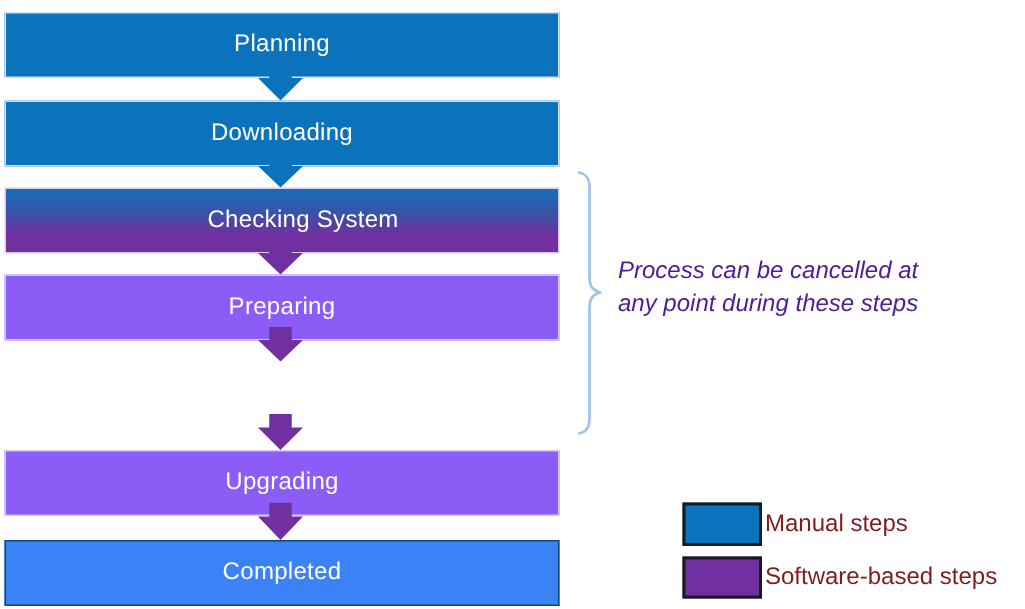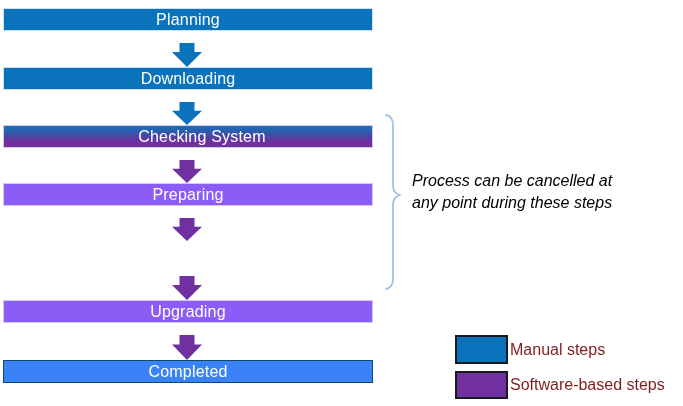--- a/index.html
+++ b/index.html
@@ -1,37 +1,37 @@
 <!DOCTYPE html>
 <html><head>
 <meta charset="utf-8">
 <style>
   html,body{margin:0;padding:0;background:#ffffff;}
   .stage{
     position:relative;width:683px;height:406px;background:#ffffff;overflow:hidden;
     font-family:"Liberation Sans",sans-serif;
   }
   .step{
-    position:absolute;left:3px;width:370px;height:23px;
+    position:absolute;left:3px;width:370px;height:44px;
     display:flex;align-items:center;justify-content:center;
     color:#ffffff;font-size:16px;letter-spacing:0.2px;
     box-sizing:border-box;
   }
   .step.blue{background:#0B72BC;border:1px solid #cfe1f2;}
   .step.gradient{background:linear-gradient(180deg,#146FB9 0%,#3C51A6 40%,#7030A0 72%,#7030A0 100%);border:1px solid #d7c9ea;padding-left:28px;}
   .step.purple{background:#8b5cf6;border:1px solid #d9c8ec;}
   .step.green{background:#3b82f6;border:1px solid #0c4a6e;}
   .arrow{position:absolute;left:172px;width:30px;display:block;}
   .arrow.a-blue polygon{fill:#0B72BC;}
   .arrow.a-purple polygon{fill:#7030A0;}
   .brace{position:absolute;left:385px;top:114px;width:16px;height:176px;}
   .brace path{fill:none;stroke:#9DC3E6;stroke-width:1.8;stroke-linecap:round;}
   .annotation{
     position:absolute;left:412px;top:170px;width:265px;
-    font-size:16px;font-style:italic;color:#000000;line-height:22px;
+    font-size:16px;font-style:italic;color:#4c1d95;line-height:22px;
   }
   .legend-row{position:absolute;left:455px;display:flex;align-items:center;}
   .legend-row.row-1{top:335px;height:29px;}
   .legend-row.row-2{top:371px;height:28px;}
   .swatch{width:53px;height:100%;box-sizing:border-box;border:2px solid #1a1a1a;flex:0 0 auto;}
   .swatch.blue{background:#0B72BC;}
   .swatch.purple{background:#7030A0;}
   .legend-label{margin-left:2px;font-size:16px;color:#7f1d1d;white-space:nowrap;}
 </style>
 </head>

